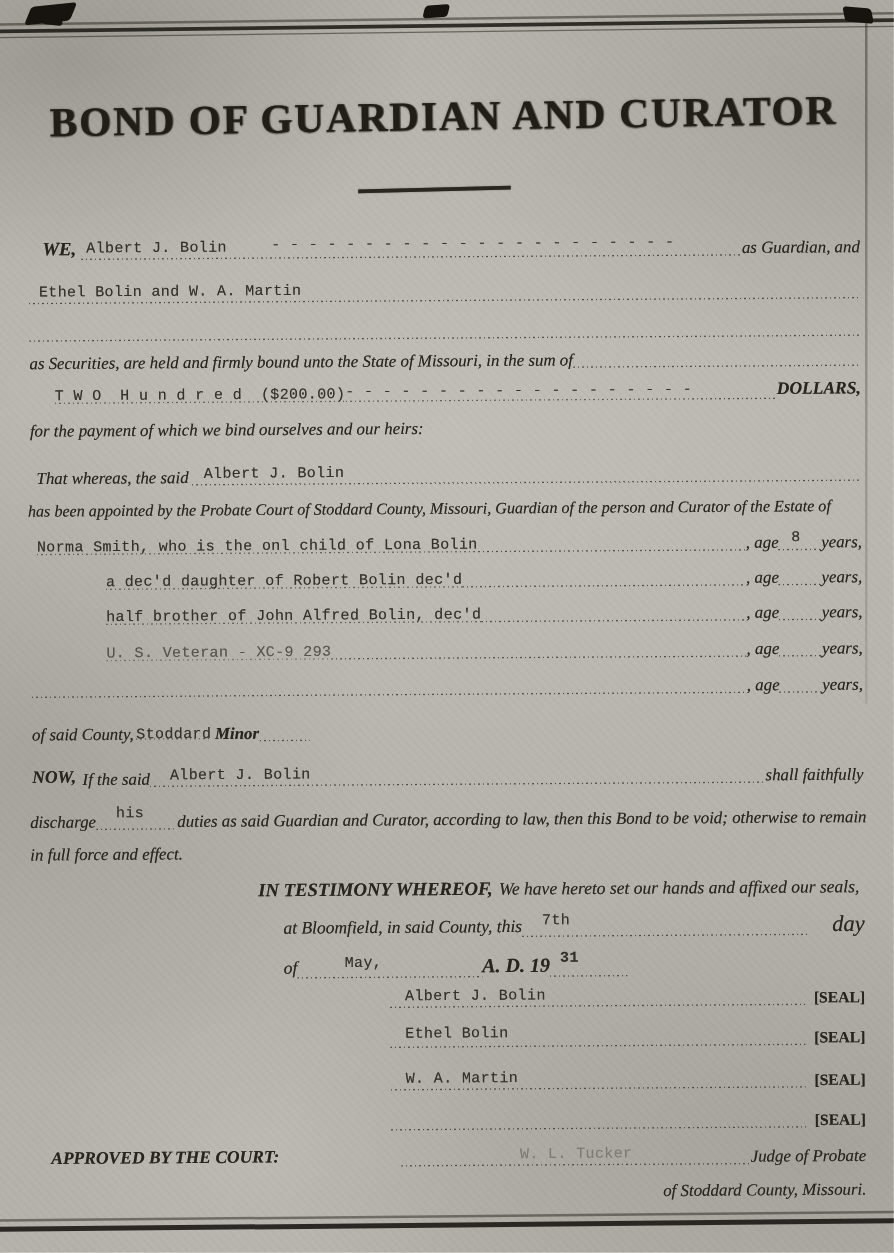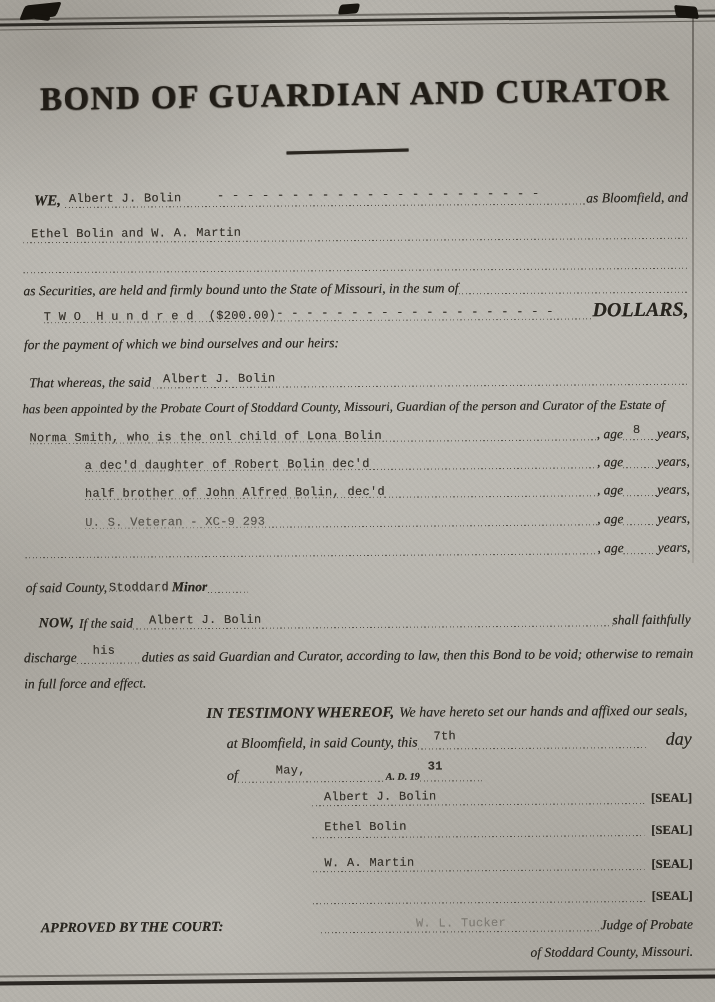--- a/index.html
+++ b/index.html
@@ -99,21 +99,21 @@
 
     <div class="title">BOND OF GUARDIAN AND CURATOR</div>
     <div class="title-rule"></div>
 
     <div class="row" style="left:36px; top:189px; width:654px; height:19px;">
       <span class="pt b" style="font-size:15px;">WE,</span>
       <span class="lw" style="margin-left:4px;">
         <span class="typed" style="left:4px;">Albert J. Bolin</span>
         <span class="typed" style="left:152px; bottom:5px;">- - - - - - - - - - - - - - - - - - - - - -</span>
       </span>
-      <span class="pt">as Bloomfield, and</span>
+      <span class="pt">as Guardian, and</span>
     </div>
 
     <div class="row" style="left:25px; top:224px; width:665px; height:19px;">
       <span class="lw">
         <span class="typed" style="left:8px;">Ethel Bolin and W. A. Martin</span>
       </span>
     </div>
 
     <div class="row" style="left:25px; top:254px; width:665px; height:19px;">
       <span class="leader"></span>
@@ -121,21 +121,21 @@
 
     <div class="row" style="left:25px; top:278px; width:665px; height:19px;">
       <span class="pt">as Securities, are held and firmly bound unto the State of Missouri, in the sum of</span>
       <span class="leader"></span>
     </div>
 
     <div class="row" style="left:25px; top:304px; width:665px; height:19px;">
       <span class="typed on-line" style="margin-left:20px;">T W O  H u n d r e d  ($200.00)</span>
       <span class="typed on-line" style="padding-bottom:4px;">- - - - - - - - - - - - - - - - - - -</span>
       <span class="leader"></span>
-      <span class="pt b" style="font-size:20px;">DOLLARS,</span>
+      <span class="pt b" style="font-size:14px;">DOLLARS,</span>
     </div>
 
     <div class="row" style="left:25px; top:332px; width:500px; height:19px;">
       <span class="pt">for the payment of which we bind ourselves and our heirs:</span>
     </div>
 
     <div class="row" style="left:25px; top:370px; width:665px; height:19px;">
       <span class="pt" style="margin-left:5px;">That whereas, the said</span>
       <span class="lw" style="margin-left:2px;">
         <span class="typed" style="left:10px;">Albert J. Bolin</span>
@@ -187,21 +187,21 @@
     </div>
 
     <div class="row" style="left:25px; top:575px; width:230px; height:19px;">
       <span class="pt">of said County,</span>
       <span class="typed on-line" style="margin-left:2px; background-position:left bottom 4px;">Stoddard</span>
       <span class="pt b" style="margin-left:3px;">Minor</span>
       <span class="leader fx" style="width:40px;"></span>
     </div>
 
     <div class="row" style="left:25px; top:611px; width:665px; height:19px;">
-      <span class="pt b" style="margin-left:13px; font-size:14px;text-align:right;">NOW,</span>
+      <span class="pt b" style="margin-left:0; font-size:14px;text-align:right;">NOW,</span>
       <span class="pt" style="margin-left:5px;">If the said</span>
       <span class="lw">
         <span class="typed" style="left:16px;">Albert J. Bolin</span>
       </span>
       <span class="pt">shall faithfully</span>
     </div>
 
     <div class="row" style="left:23px; top:643px; width:670px; height:21px;">
       <span class="pt">discharge</span>
       <span class="lw fx" style="width:62px;">
@@ -225,21 +225,21 @@
         <span class="typed" style="left:16px; bottom:7px;">7th</span>
       </span>
       <span class="pt" style="font-size:18px;margin-left:20px;">day</span>
     </div>
 
     <div class="row" style="left:225px; top:761px; width:300px; height:23px;">
       <span class="pt" style="font-size:14px;">of</span>
       <span class="lw fx" style="width:148px;">
         <span class="typed" style="left:10px; bottom:6px;margin-left:28px;">May,</span>
       </span>
-      <span class="pt b" style="font-size:10px;">A. D. 19</span>
+      <span class="pt b" style="font-size:16px;">A. D. 19</span>
       <span class="lw fx" style="width:62px;font-weight:bold;">
         <span class="typed" style="left:8px; bottom:9px;">31</span>
       </span>
     </div>
 
     <div class="row" style="left:310px; top:789px; width:380px; height:19px;">
       <span class="lw"><span class="typed" style="left:12px;">Albert J. Bolin</span></span>
       <span class="pt b up" style="margin-left:7px; font-size:12.5px;">[SEAL]</span>
     </div>
     <div class="row" style="left:310px; top:821px; width:380px; height:19px;">

